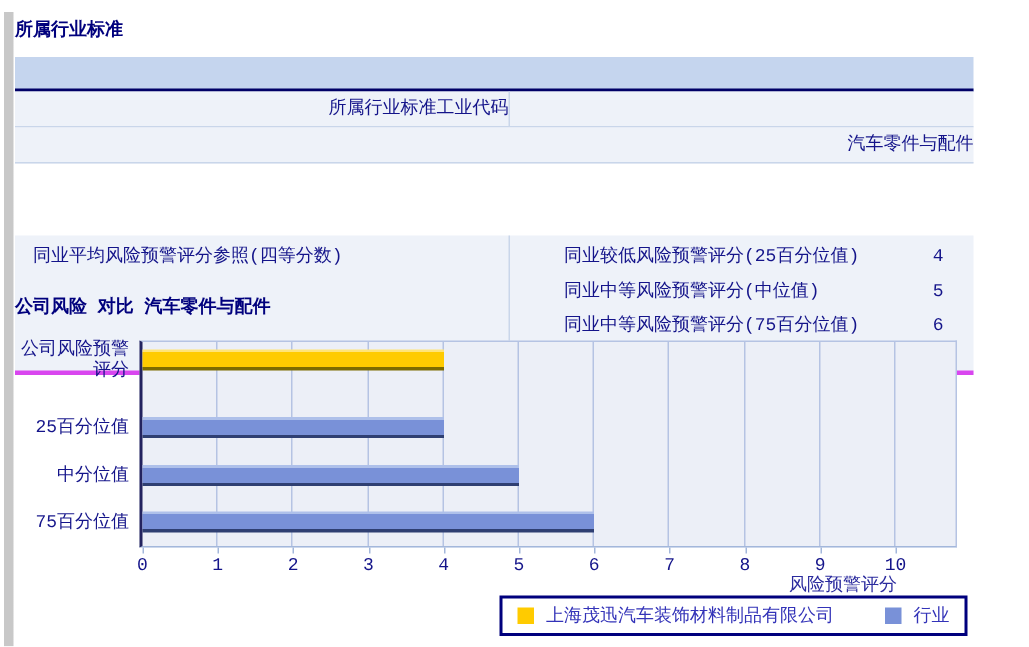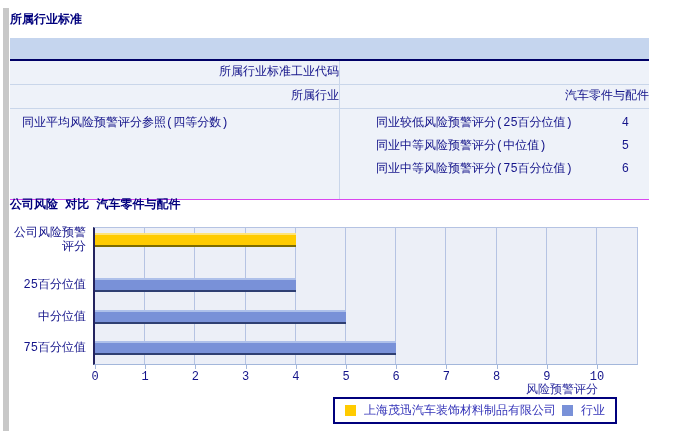--- a/index.html
+++ b/index.html
@@ -8,21 +8,21 @@
   .left-strip{position:absolute;left:2px;top:8px;width:7px;height:423px;
         background:linear-gradient(to right,#ffffff 0,#ffffff 1px,#c8c8c8 1px,#c8c8c8 100%);}
   .sec-title{position:absolute;left:10px;font-weight:bold;color:#00007D;white-space:nowrap;}
   .t1{top:11px;} .t2{top:196px;}
 
   
   .tbl{position:absolute;left:10px;top:38px;width:639px;}
   .tbl-head{height:21px;background:#C5D5EE;border-bottom:2px solid #000066;}
   .trow{display:flex;background:#EEF2F9;border-bottom:1px solid #C9D6EA;}
   .trow-simple{height:23px;line-height:23px;text-align:right;}
-  .trow-last{border-bottom:1px solid #d946ef;}
+  .trow-last{border-bottom:3px solid #d946ef;margin-top:48px;}
   .tlabel{width:330px;padding-left:12px;box-sizing:border-box;border-right:1px solid #C9D6EA;}
   .tvalue{flex:1;padding-left:34px;}
   .trow-group .tlabel{line-height:23px;padding-top:3px;}
   .tsub{flex:1;padding:3px 20px 18px 36px;}
   .subrow{display:flex;height:23px;line-height:23px;}
   .sublabel{flex:1;}
   .subvalue{width:30px;text-align:right;}
 
   
   .chart{position:absolute;left:0;top:215px;width:686px;height:216px;}
@@ -33,42 +33,41 @@
   .bar{position:absolute;left:0;height:14px;}
   .bar-company{background:linear-gradient(#ffe478 0 2px,#ffcb00 2px 12px,#7d6b00 12px 14px);}
   .bar-industry{background:linear-gradient(#aec0ea 0 2px,#7991d8 2px 12px,#2f3f72 12px 14px);}
   .cat-label{position:absolute;left:10px;width:76px;text-align:right;line-height:14px;
         transform:translateY(-50%);color:#14148A;}
   .tickmark{position:absolute;top:150px;width:1px;height:4px;background:#A3B7DB;}
   .ticklabel{position:absolute;top:155px;width:40px;text-align:center;color:#14148A;}
   .xlabel{position:absolute;top:166px;right:88px;color:#2B2B9E;}
   .legend{position:absolute;left:333px;top:182px;height:27px;box-sizing:border-box;
         border:2px solid #00007D;background:#ffffff;display:flex;align-items:center;padding:0 10px;}
-  .legend-item{display:flex;align-items:center;margin-right:6px;}
-  .legend-item + .legend-item{margin-right:0;}
+  .legend-item{display:flex;align-items:center;margin-right:22px;}
+  .legend-item + .legend-item{margin-left:12px;margin-right:0;}
   .swatch{width:11px;height:11px;margin-right:8px;display:inline-block;}
   .legend-label{color:#3333B8;white-space:nowrap;}
 </style>
 </head>
 <body>
 
 <div class="page">
   <div class="left-strip"></div>
 
   <div class="sec-title t1">所属行业标准</div>
 
   <div class="tbl">
     <div class="tbl-head"></div>
 
     <div class="trow trow-simple">
       <div class="tlabel">所属行业标准工业代码</div>
     </div>
 
     <div class="trow trow-simple">
-      <div class="tlabel">所属行业</div>
       <div class="tvalue">汽车零件与配件</div>
     </div>
 
     <div class="trow trow-group trow-last">
       <div class="tlabel">同业平均风险预警评分参照(四等分数)</div>
       <div class="tsub">
         <div class="subrow">
           <div class="sublabel">同业较低风险预警评分(25百分位值)</div>
           <div class="subvalue">4</div>
         </div>

